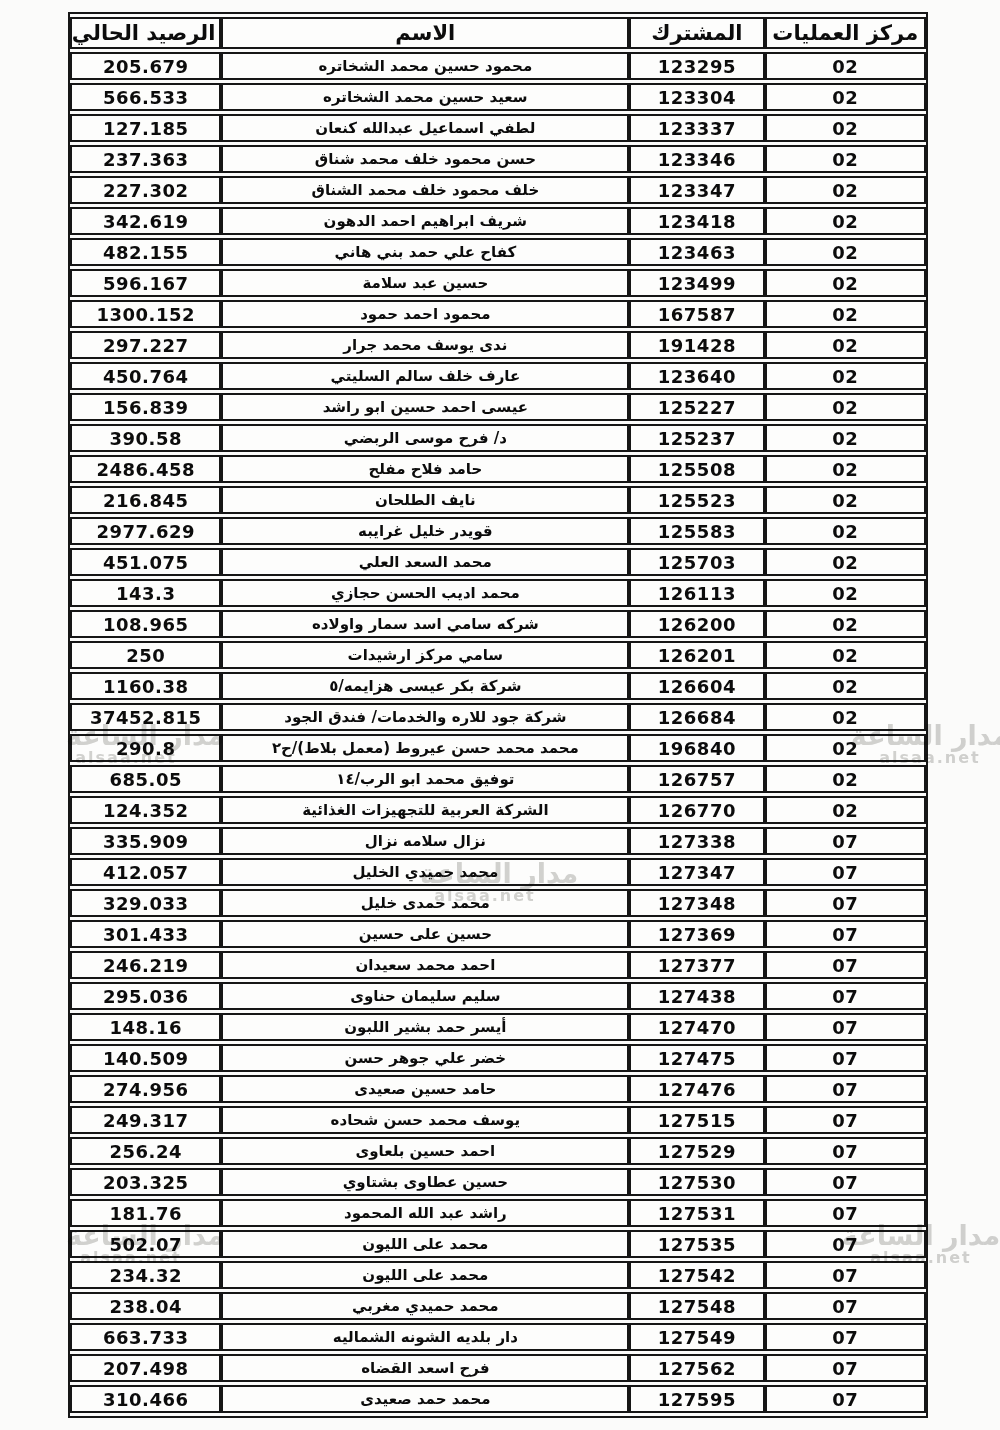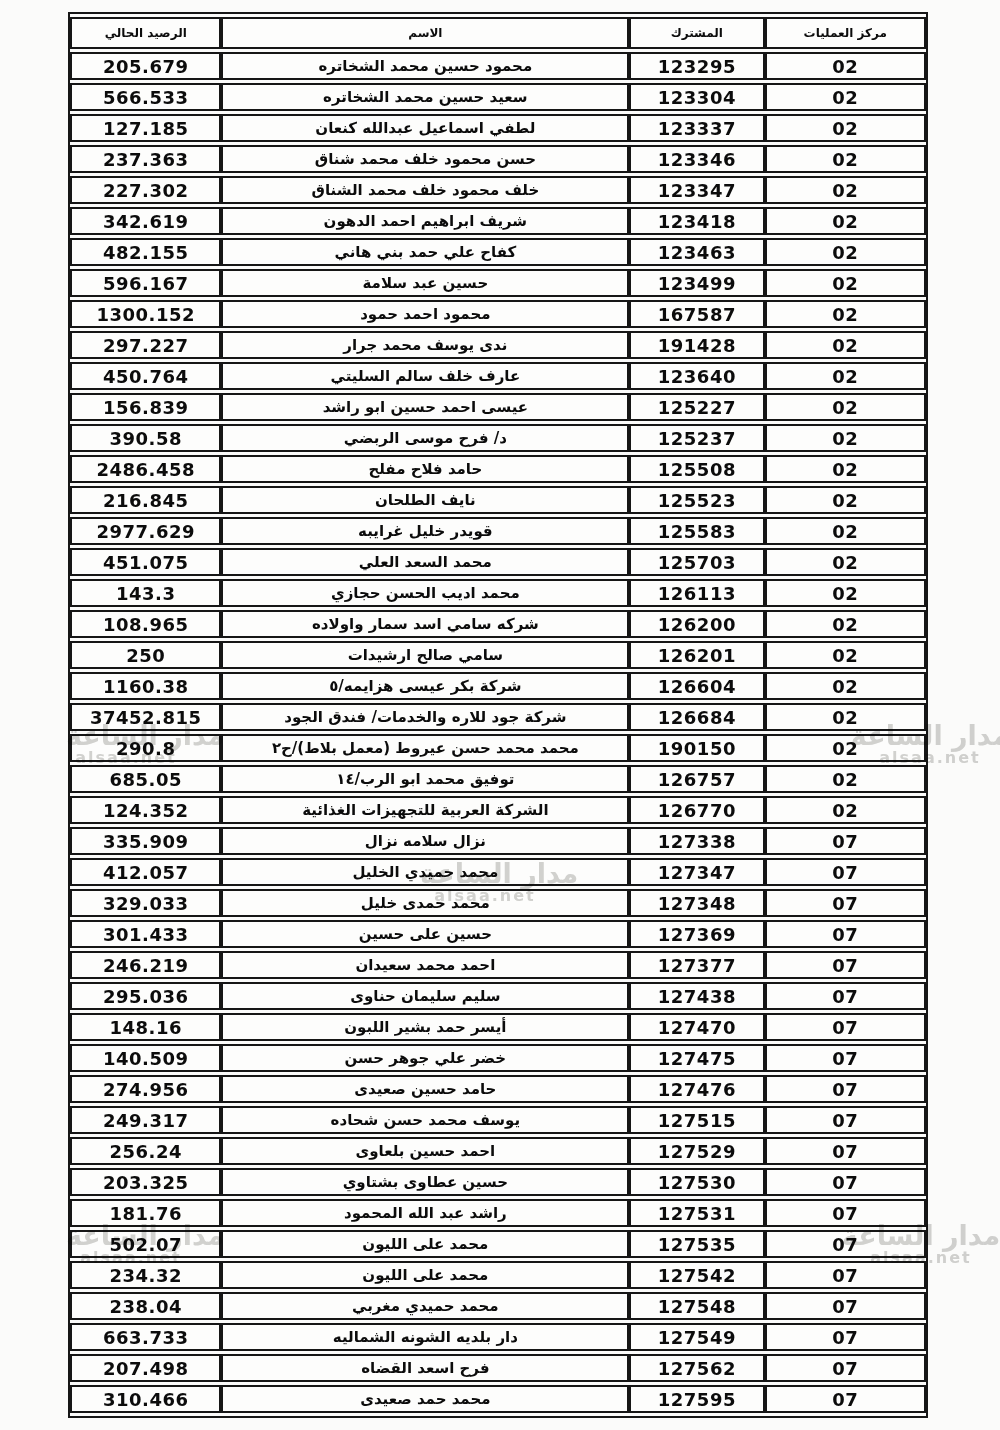--- a/index.html
+++ b/index.html
@@ -26,21 +26,21 @@
     border:2px solid #161616;
     background:#fdfdfc;
     text-align:center;
     vertical-align:middle;
     font-weight:bold;
     color:#0c0c0c;
     padding:0 4px;
     white-space:nowrap;
     overflow:hidden;
   }
-  .tbl th{height:28px;font-size:12px;}
+  .tbl th{height:28px;font-size:21px;}
   .tbl td{height:24px;font-size:18px;}
   .tbl td.c-name{font-size:15px;}
   .tbl td.c-balance,.tbl td.c-subscriber,.tbl td.c-center{
     letter-spacing:0.5px;
   }
   .wm{
     position:absolute;
     z-index:2;
     text-align:center;
     color:#c8c8c6;
@@ -191,38 +191,38 @@
         </tr>
         <tr>
           <td class="c-center">02</td>
           <td class="c-subscriber">126200</td>
           <td class="c-name">شركه سامي اسد سمار واولاده</td>
           <td class="c-balance">108.965</td>
         </tr>
         <tr>
           <td class="c-center">02</td>
           <td class="c-subscriber">126201</td>
-          <td class="c-name">سامي صالح ارشيدات</td>
+          <td class="c-name">سامي مركز ارشيدات</td>
           <td class="c-balance">250</td>
         </tr>
         <tr>
           <td class="c-center">02</td>
           <td class="c-subscriber">126604</td>
           <td class="c-name">شركة بكر عيسى هزايمه/٥</td>
           <td class="c-balance">1160.38</td>
         </tr>
         <tr>
           <td class="c-center">02</td>
           <td class="c-subscriber">126684</td>
           <td class="c-name">شركة جود للاره والخدمات/ فندق الجود</td>
           <td class="c-balance">37452.815</td>
         </tr>
         <tr>
           <td class="c-center">02</td>
-          <td class="c-subscriber">190150</td>
+          <td class="c-subscriber">196840</td>
           <td class="c-name">محمد محمد حسن عيروط (معمل بلاط)/ح٢</td>
           <td class="c-balance">290.8</td>
         </tr>
         <tr>
           <td class="c-center">02</td>
           <td class="c-subscriber">126757</td>
           <td class="c-name">توفيق محمد ابو الرب/١٤</td>
           <td class="c-balance">685.05</td>
         </tr>
         <tr>

